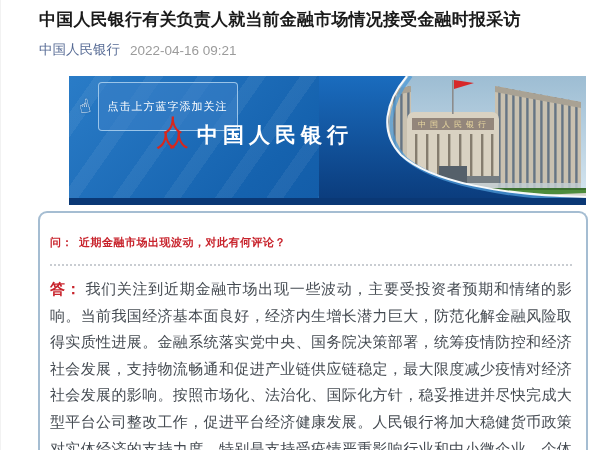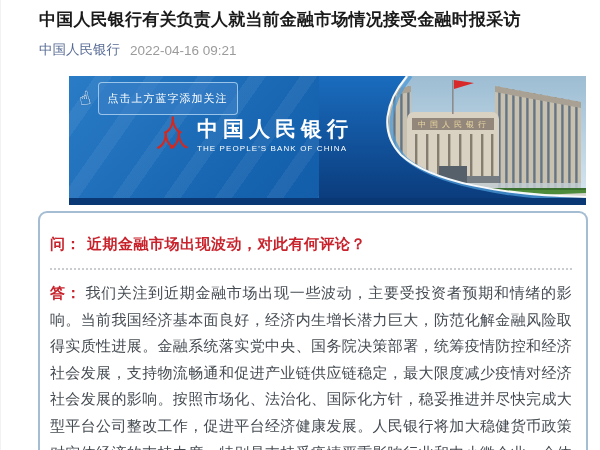--- a/index.html
+++ b/index.html
@@ -20,38 +20,38 @@
   
   .banner{position:relative;width:517px;height:129px;margin:17px 0 0 30px;
     overflow:hidden;background:linear-gradient(135deg,#2a7cc7 0%,#1562ae 45%,#0d4c97 100%);}
   .banner .streaks{position:absolute;inset:0;
     background:repeating-linear-gradient(-55deg,rgba(255,255,255,.06) 0 14px,rgba(255,255,255,0) 14px 42px);}
   .banner svg{position:absolute;left:0;top:0;display:block;}
   .follow{position:absolute;left:10px;top:6px;display:flex;align-items:center;gap:7px;z-index:3;}
   .hand{color:#fff;font-size:19px;line-height:1;transform:rotate(-12deg);
     text-shadow:0 0 2px rgba(10,50,100,.5);}
   .follow-pill{background:rgba(60,130,200,.55);border:1px solid rgba(190,220,245,.75);
-    border-radius:4px;color:#fff;font-size:11px;padding:8px 9px;letter-spacing:1px;white-space:nowrap;}
+    border-radius:4px;color:#fff;font-size:11px;padding:16px 9px;letter-spacing:1px;white-space:nowrap;}
   .logo-row{position:absolute;left:88px;top:40px;display:flex;align-items:center;gap:10px;z-index:3;}
   .emblem{position:relative;width:30px;height:38px;color:var(--logo_red,#d7271d);
     font-weight:700;font-family:"DejaVu Sans",sans-serif;}
   .emblem span{position:absolute;line-height:1;}
   .emblem .p1{left:7px;top:0;font-size:18px;}
   .emblem .p2{left:0;top:15px;font-size:18px;}
   .emblem .p3{left:13px;top:15px;font-size:18px;}
   .logo-texts{display:flex;flex-direction:column;}
   .logo-zh{color:#fff;font-family:"DejaVu Serif","Liberation Serif",serif;font-weight:700;
     font-size:21px;letter-spacing:5px;line-height:1.1;white-space:nowrap;}
   .logo-en{color:#fff;font-size:8px;letter-spacing:1.1px;margin-top:3px;white-space:nowrap;}
 
   
   .qa-box{margin:6px 0 0 -1px;width:550px;min-height:260px;
     border:2px solid var(--box_border,#a5bdd2);border-bottom:none;border-radius:9px 9px 0 0;
     padding:22px 14px 30px 10px;background:#fff;}
-  .question{font-size:15px;font-weight:700;color:var(--accent_red,#c8232c);letter-spacing:.5px;}
+  .question{font-size:11px;font-weight:700;color:var(--accent_red,#c8232c);letter-spacing:.5px;}
   .q-label{margin-right:6px;}
   .dotted-sep{border:none;border-top:2px dotted #c9cdd2;margin:14px 0 10px 0;height:0;}
   .answer{font-size:15px;line-height:26.6px;color:var(--text_dark2,#454b52);
     text-align:justify;letter-spacing:.2px;}
   .a-label{color:var(--accent_red,#c8232c);font-weight:700;margin-right:4px;}
 </style>
 </head>
 <body>
 
 <div class="page">
@@ -129,21 +129,20 @@
       </div>
 
       <div class="logo-row">
         <div class="emblem">
           <span class="p1">人</span>
           <span class="p2">人</span>
           <span class="p3">人</span>
         </div>
         <div class="logo-texts">
           <span class="logo-zh">中国人民银行</span>
-          <span class="logo-en">THE PEOPLE'S BANK OF CHINA</span>
         </div>
       </div>
     </div>
 
     <div class="qa-box">
       <div class="question">
         <span class="q-label">问：</span><span>近期金融市场出现波动，对此有何评论？</span>
       </div>
       <hr class="dotted-sep">
       <p class="answer">

